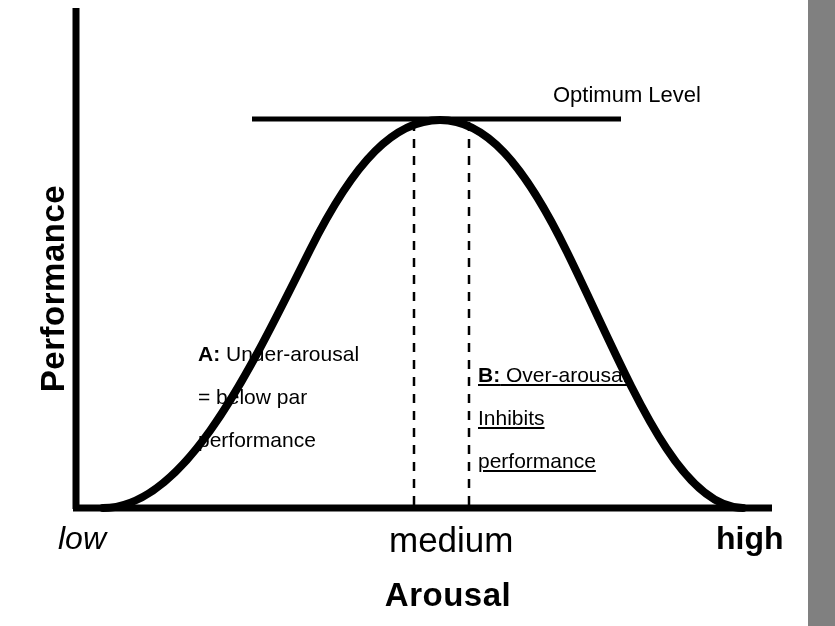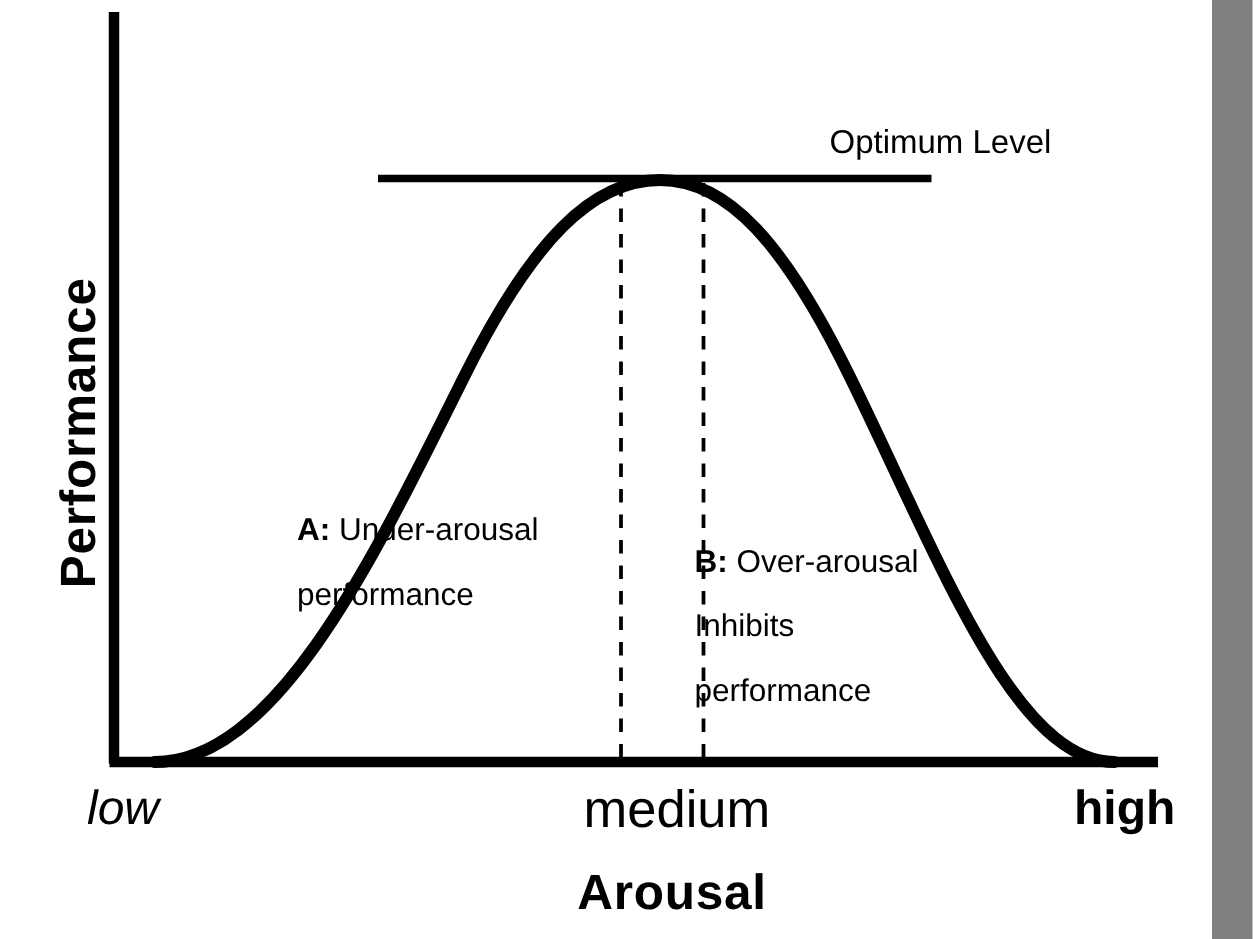--- a/index.html
+++ b/index.html
@@ -88,22 +88,23 @@
     margin-bottom: 19px;
     white-space: nowrap;
   }
   .annot .ln:last-child { margin-bottom: 0; }
   .annot b { font-weight: bold; }
   #annotation-a {
     left: 198px;
     top: 342px;
   }
   #annotation-b {
-    left: 463px;
+    left: 478px;
     top: 363px;
+    text-decoration: underline;
   }
   .gray-edge {
     position: absolute;
     top: 0;
     left: 808px;
     width: 27px;
     height: 626px;
   }
 </style>
 </head>
@@ -135,20 +136,21 @@
   <div class="txt" id="x-axis-title">Arousal</div>
 
   <div class="txt" id="tick-low">low</div>
   <div class="txt" id="tick-medium">medium</div>
   <div class="txt" id="tick-high">high</div>
 
   <div class="txt" id="optimum-label">Optimum Level</div>
 
   <div class="annot" id="annotation-a">
     <span class="ln"><b>A:</b><span> Under-arousal</span></span>
+    <span class="ln">= below par</span>
     <span class="ln">performance</span>
   </div>
 
   <div class="annot" id="annotation-b">
     <span class="ln"><b>B:</b><span> Over-arousal</span></span>
     <span class="ln">Inhibits</span>
     <span class="ln">performance</span>
   </div>
 
   <div class="gray-edge" id="right-edge-bar" style="background: rgb(128, 128, 128);"></div>

